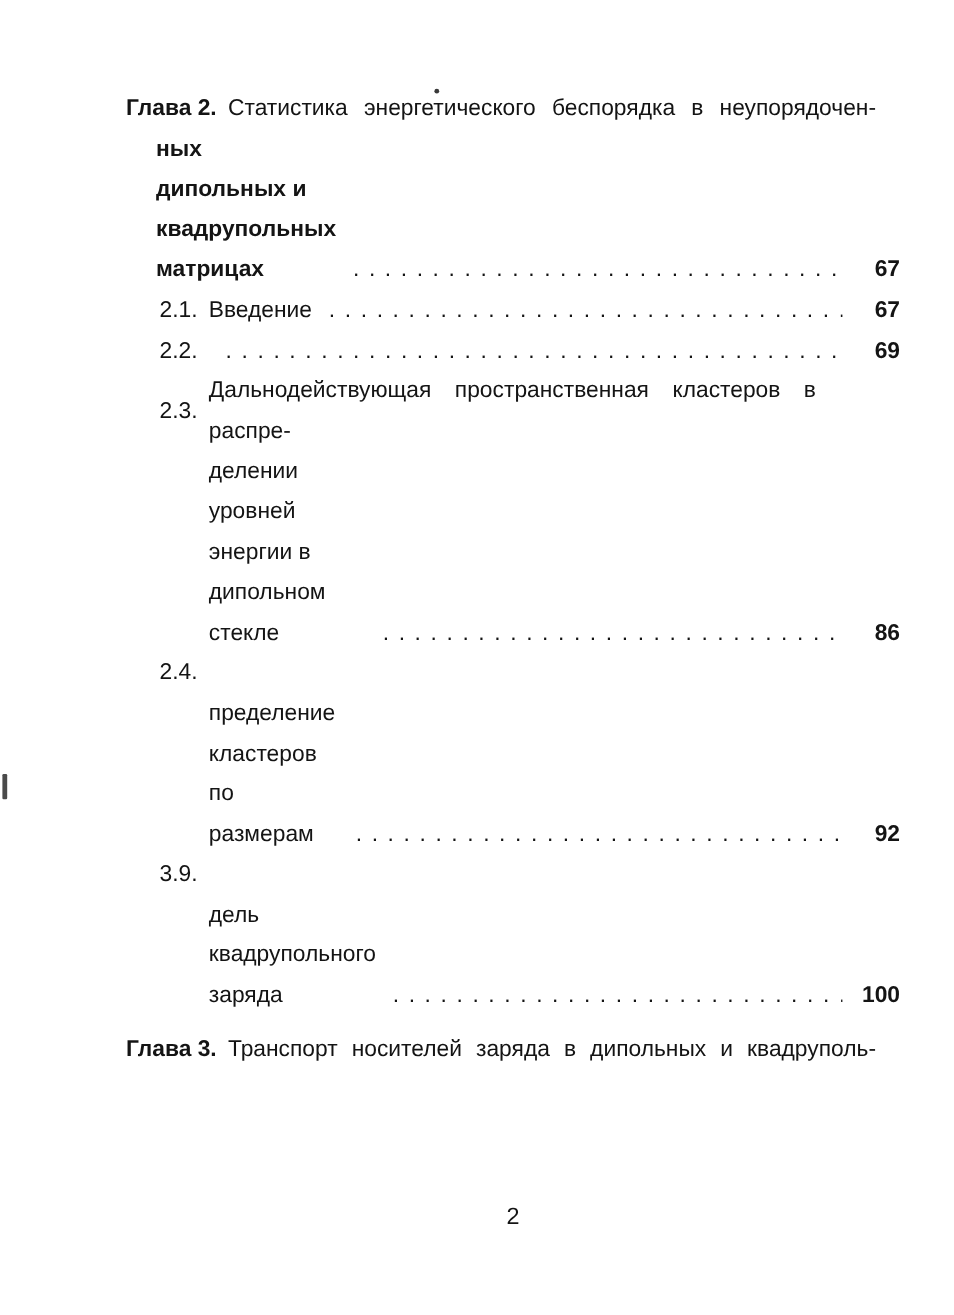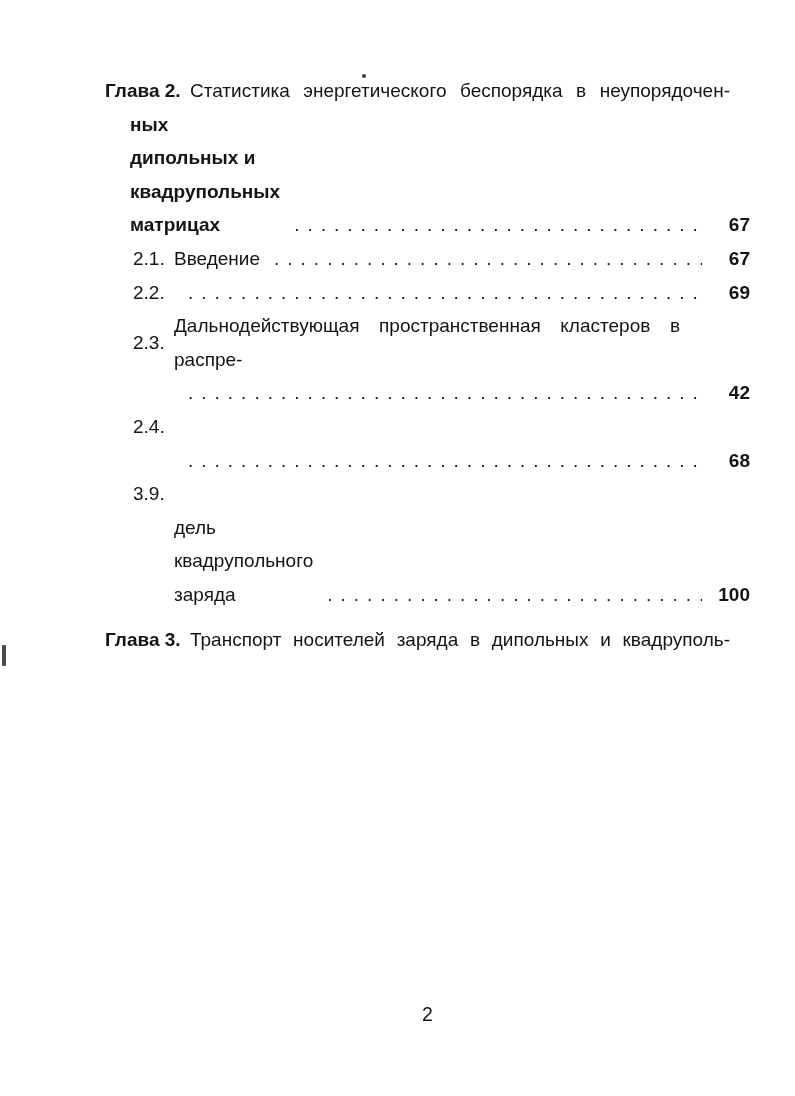--- a/index.html
+++ b/index.html
@@ -100,29 +100,31 @@
         <div class="toc-row sec-indent">
           <span class="num">2.2.</span>
           <span class="leader">..........................................................................................</span>
           <span class="pagenum">69</span>
         </div>
         <div class="sec-line1 sec-indent">
           <span class="num">2.3.</span>
           <span class="jtext">Дальнодействующая пространственная кластеров в распре-</span>
         </div>
         <div class="toc-row cont-indent">
+          <span>делении уровней энергии в дипольном стекле</span>
           <span class="leader">..........................................................................................</span>
-          <span class="pagenum">42</span>
+          <span class="pagenum">86</span>
         </div>
         <div class="sec-line1 sec-indent">
           <span class="num">2.4.</span>
         </div>
         <div class="toc-row cont-indent">
+          <span>пределение кластеров по размерам</span>
           <span class="leader">..........................................................................................</span>
-          <span class="pagenum">68</span>
+          <span class="pagenum">92</span>
         </div>
         <div class="sec-line1 sec-indent">
           <span class="num">3.9.</span>
         </div>
         <div class="toc-row cont-indent">
           <span>дель квадрупольного заряда</span>
           <span class="leader">..........................................................................................</span>
           <span class="pagenum">100</span>
         </div>
       </div>

